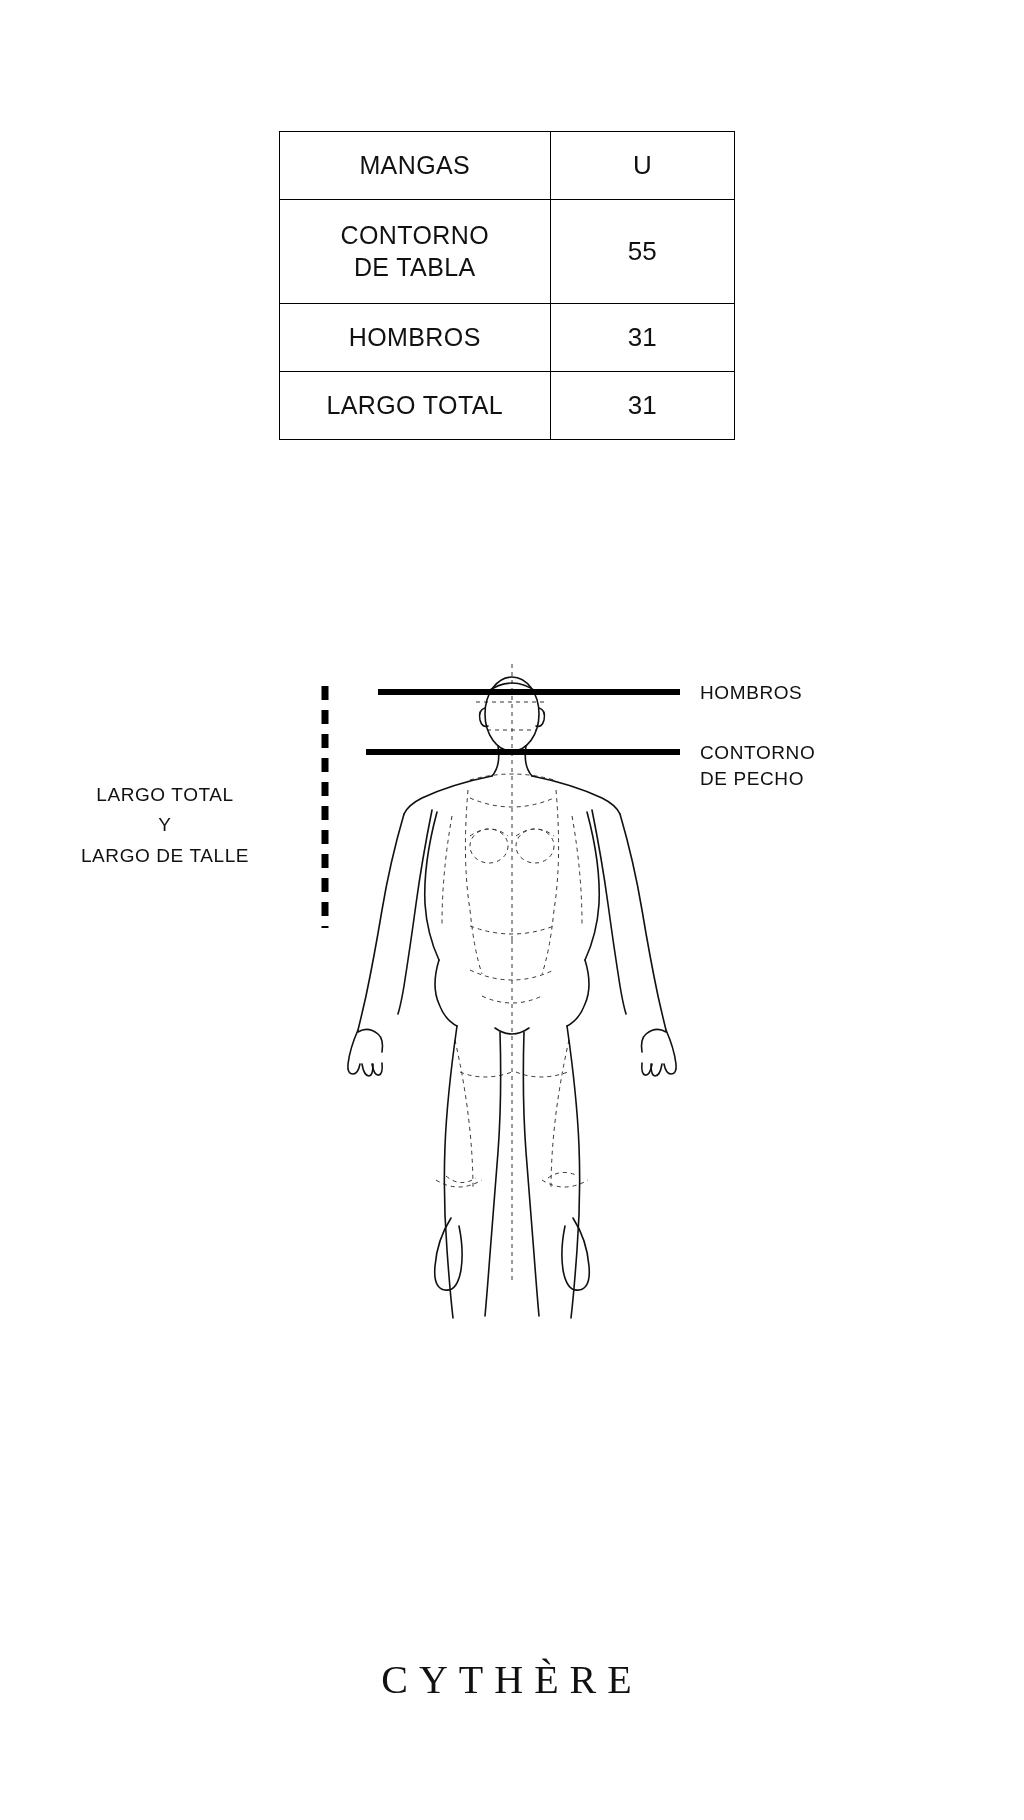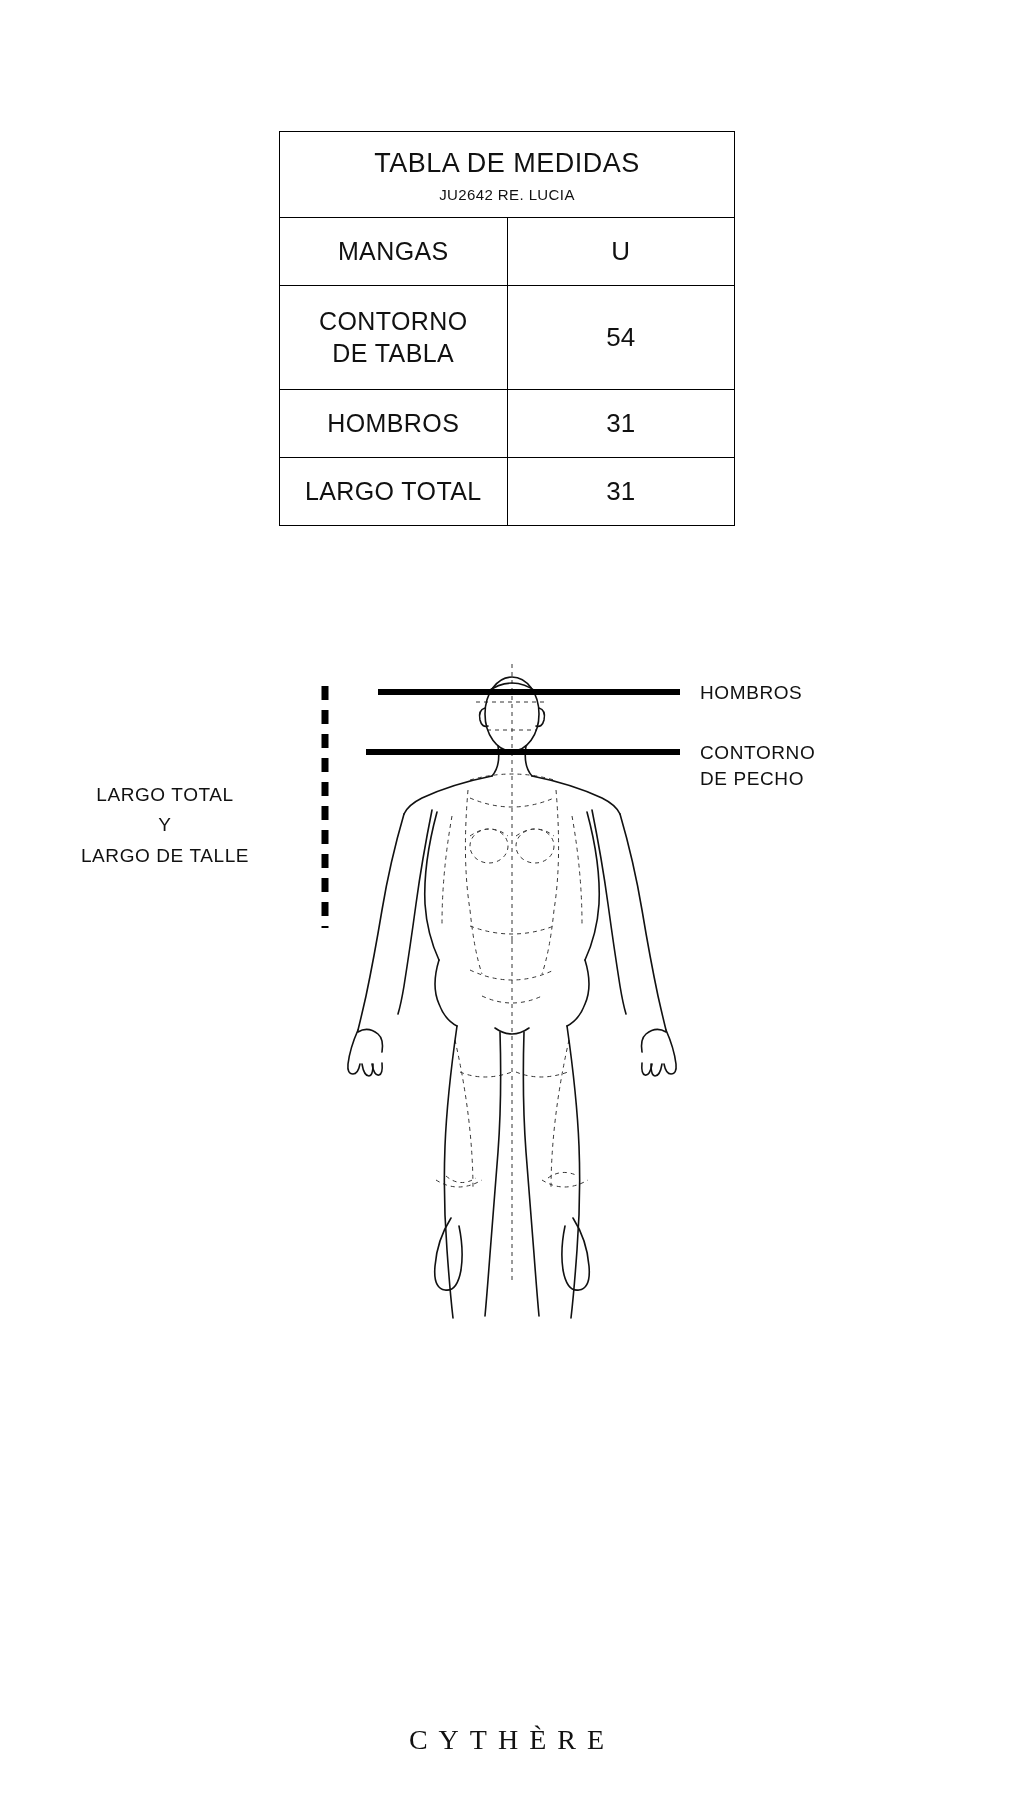--- a/index.html
+++ b/index.html
@@ -92,51 +92,45 @@
     top: 140px;
     width: 270px;
     text-align: center;
     line-height: 1.6;
   }
 
   
   .brand {
     position: absolute;
     left: 0;
-    top: 1724px;
+    top: 1656px;
     width: 1024px;
     text-align: center;
     font-family: "Liberation Serif", serif;
-    font-size: 28px;
+    font-size: 40px;
     letter-spacing: 11px;
     color: #111;
   }
 </style>
 </head>
 <body>
 
 <div class="table-wrap">
   <table class="measure">
     <tbody>
-      <tr>
-        <td class="title-cell" colspan="2">
-          <span class="title-main">TABLA DE MEDIDAS</span>
-          <span class="title-sub">JU2642 RE. LUCIA</span>
-        </td>
-      </tr>
       <tr>
         <td class="row-label">MANGAS</td>
         <td class="row-value">U</td>
       </tr>
       <tr class="row-tall">
         <td class="row-label">
           <span>CONTORNO</span><br>
           <span>DE TABLA</span>
         </td>
-        <td class="row-value">54</td>
+        <td class="row-value">55</td>
       </tr>
       <tr>
         <td class="row-label">HOMBROS</td>
         <td class="row-value">31</td>
       </tr>
       <tr>
         <td class="row-label">LARGO TOTAL</td>
         <td class="row-value">31</td>
       </tr>
     </tbody>

